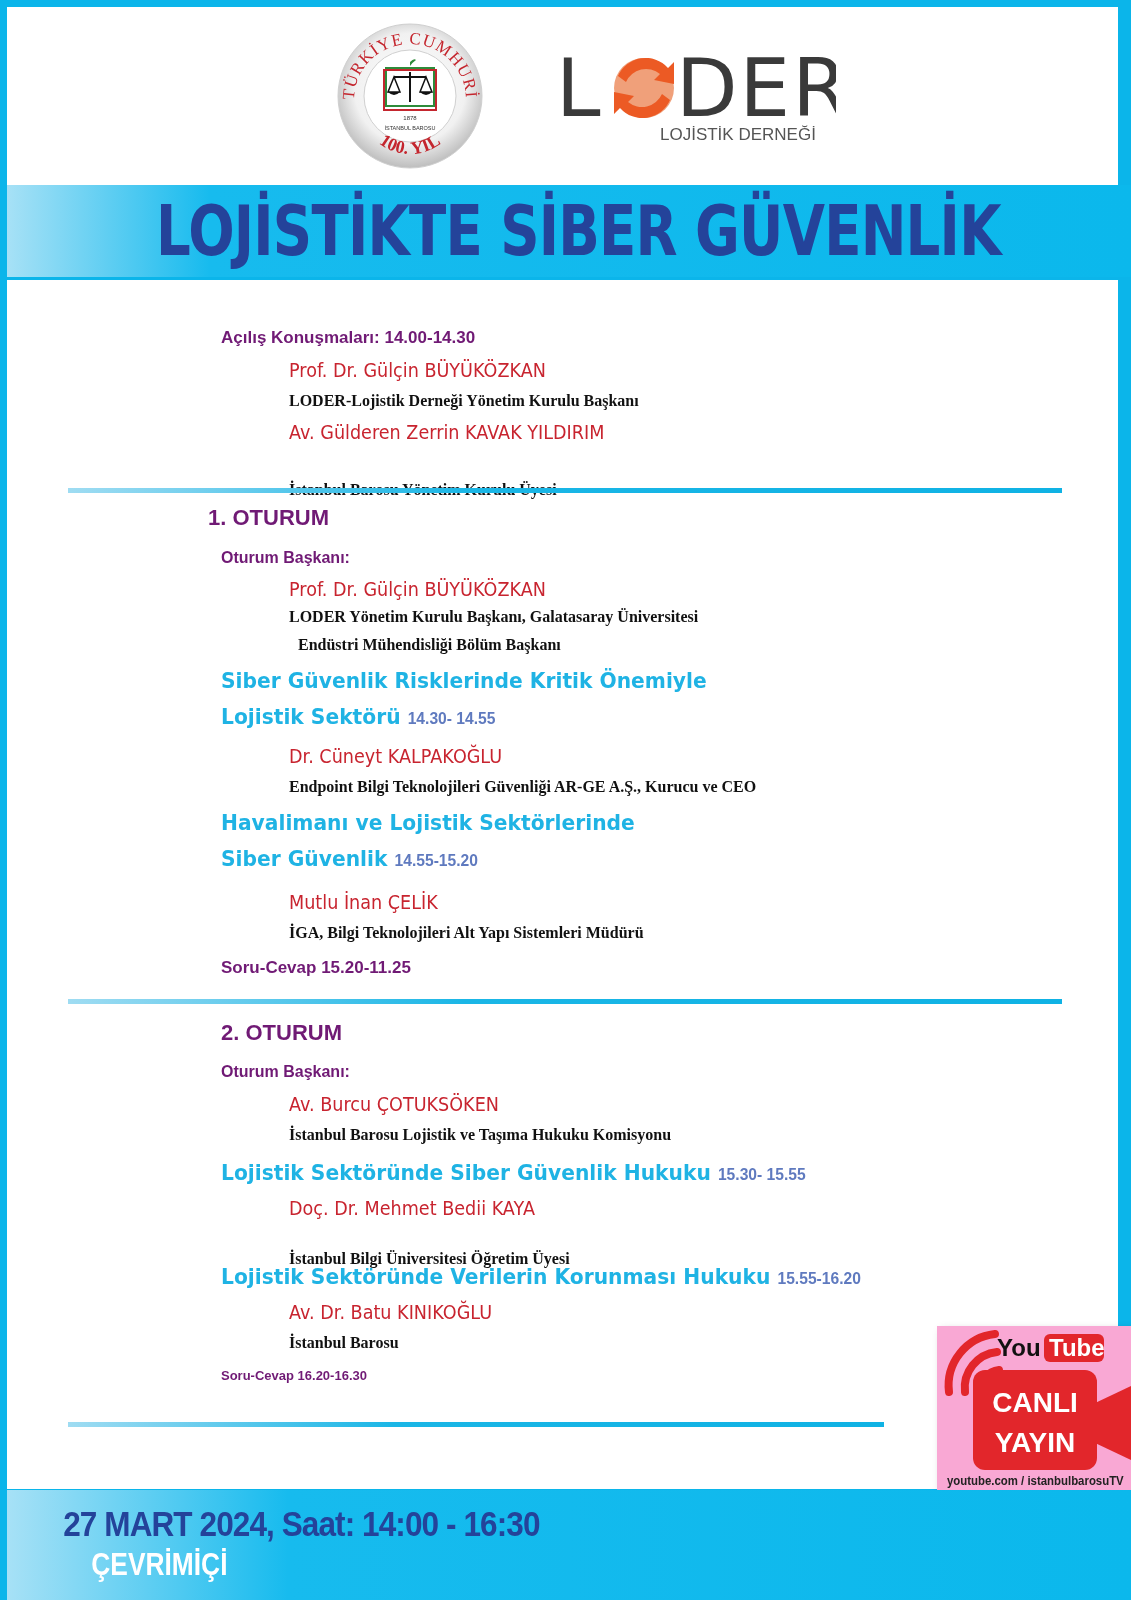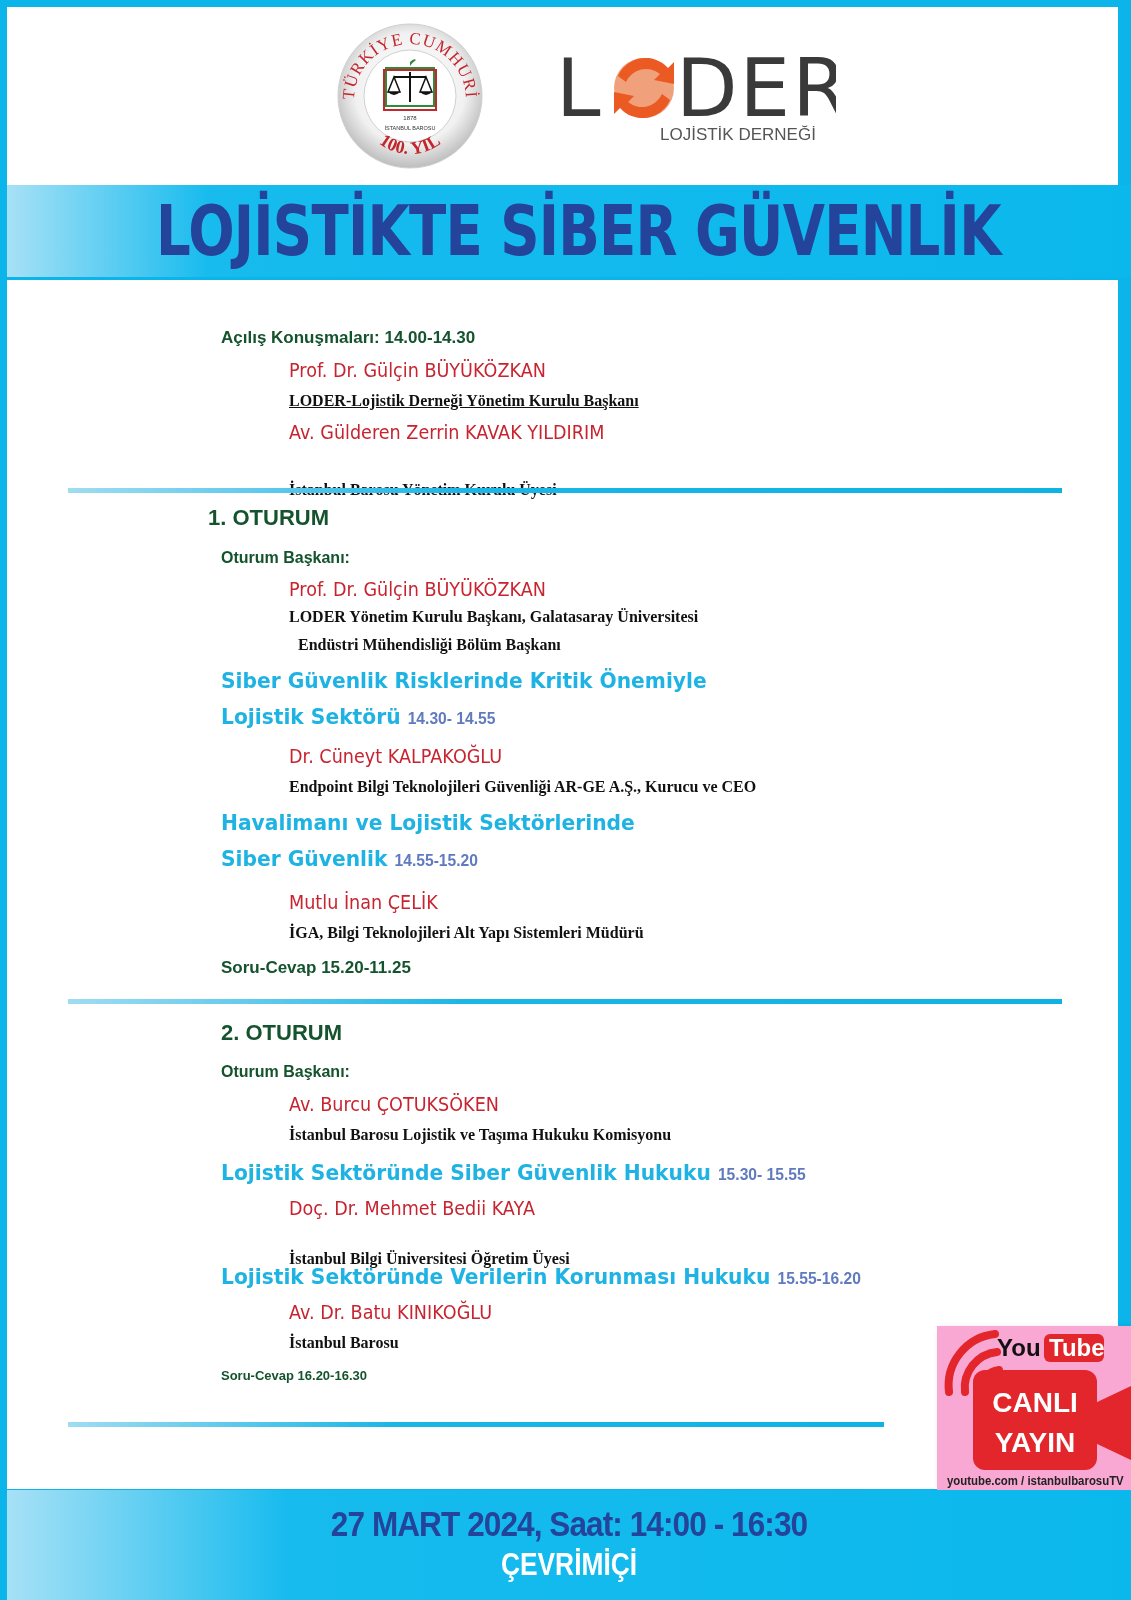--- a/index.html
+++ b/index.html
@@ -18,37 +18,36 @@
     font-family: "DejaVu Sans", sans-serif; font-weight: bold; color: #24439a;
     font-size: 70px; letter-spacing: -1px; transform: scaleX(0.78); white-space: nowrap;
     line-height: 1;
   }
 
   .main-panel { position: absolute; left: 7px; top: 280px; width: 1111px; height: 1209px; background: #ffffff; }
 
   .bottom-band {
     position: absolute; left: 7px; top: 1490px; width: 1124px; height: 110px;
     background: linear-gradient(90deg, #a7e1f6 0%, #17bbee 25%, #0bb8ec 100%);
-    text-align: center;
   }
   .date-line {
     position: absolute; left: 0; right: 0; top: 14px; font-weight: bold; color: #24439a;
     font-size: 35px; letter-spacing: -1px; transform: scaleX(0.9); line-height: 40px;
   }
   .online-line {
     position: absolute; left: 0; right: 0; top: 56px; font-weight: bold; color: #ffffff;
     font-size: 31px; transform: scaleX(0.85); line-height: 38px;
   }
 
   
   .bar-logo { position: absolute; left: 336px; top: 22px; width: 148px; height: 148px; }
   .loder-logo { position: absolute; left: 556px; top: 40px; width: 280px; height: 110px; }
 
   
-  .lbl-blue { position: absolute; color: #14532d; font-weight: bold; font-family: "Liberation Sans", sans-serif; white-space: nowrap; text-align: center; }
+  .lbl-blue { position: absolute; color: #701a75; font-weight: bold; font-family: "Liberation Sans", sans-serif; white-space: nowrap; text-align: center; }
   .name-red { position: absolute; color: #c8242f; font-family: "DejaVu Sans", sans-serif; font-size: 20px; white-space: nowrap; transform: scaleX(0.88); transform-origin: left; }
   .desc { position: absolute; color: #111; font-family: "Liberation Serif", serif; font-weight: bold; font-size: 16px; white-space: nowrap; }
   .topic { position: absolute; color: #1fb3e4; font-family: "DejaVu Sans", sans-serif; font-weight: bold; font-size: 22px; white-space: nowrap; transform: scaleX(0.92); transform-origin: left; }
   .topic .time { color: #5f7abf; font-family: "Liberation Sans", sans-serif; font-size: 17px; }
 
   .sep { position: absolute; left: 68px; height: 5px; background: linear-gradient(90deg, #9fdcf2 0%, #1ab6e6 40%, #0fb2e4 100%); }
 
   
   .yt-card { position: absolute; left: 937px; top: 1326px; width: 228px; height: 166px; background: #f9a8d4; box-shadow: 4px 4px 8px rgba(0,0,0,0.25); }
   .yt-url { position: absolute; left: 10px; top: 148px; font-size: 12px; font-weight: bold; color: #222; white-space: nowrap; transform: scaleX(0.95); transform-origin: left; }
@@ -108,21 +107,21 @@
 </div>
 
 <div class="title-band">
   <div class="title-text">LOJİSTİKTE SİBER GÜVENLİK</div>
 </div>
 
 <div class="main-panel"></div>
 
 <div class="lbl-blue" style="left:221px; top:328px; font-size:17px;">Açılış Konuşmaları: 14.00-14.30</div>
 <div class="name-red" style="left:289px; top:358px;">Prof. Dr. Gülçin BÜYÜKÖZKAN</div>
-<div class="desc" style="left:289px; top:392px;text-decoration:underline;">LODER-Lojistik Derneği Yönetim Kurulu Başkanı</div>
+<div class="desc" style="left:289px; top:392px;">LODER-Lojistik Derneği Yönetim Kurulu Başkanı</div>
 <div class="name-red" style="left:289px; top:420px;">Av. Gülderen Zerrin KAVAK YILDIRIM</div>
 <div class="desc" style="left:289px; top:450px;margin-top:31px;">İstanbul Barosu Yönetim Kurulu Üyesi</div>
 
 <div class="sep" style="top:488px; width:994px;"></div>
 
 <div class="lbl-blue" style="left:208px; top:505px; font-size:22px;">1. OTURUM</div>
 <div class="lbl-blue" style="left:221px; top:549px; font-size:16px;">Oturum Başkanı:</div>
 <div class="name-red" style="left:289px; top:577px;">Prof. Dr. Gülçin BÜYÜKÖZKAN</div>
 <div class="desc" style="left:289px; top:608px;">LODER Yönetim Kurulu Başkanı, Galatasaray Üniversitesi</div>
 <div class="desc" style="left:298px; top:636px;text-align:right;">Endüstri Mühendisliği Bölüm Başkanı</div>

